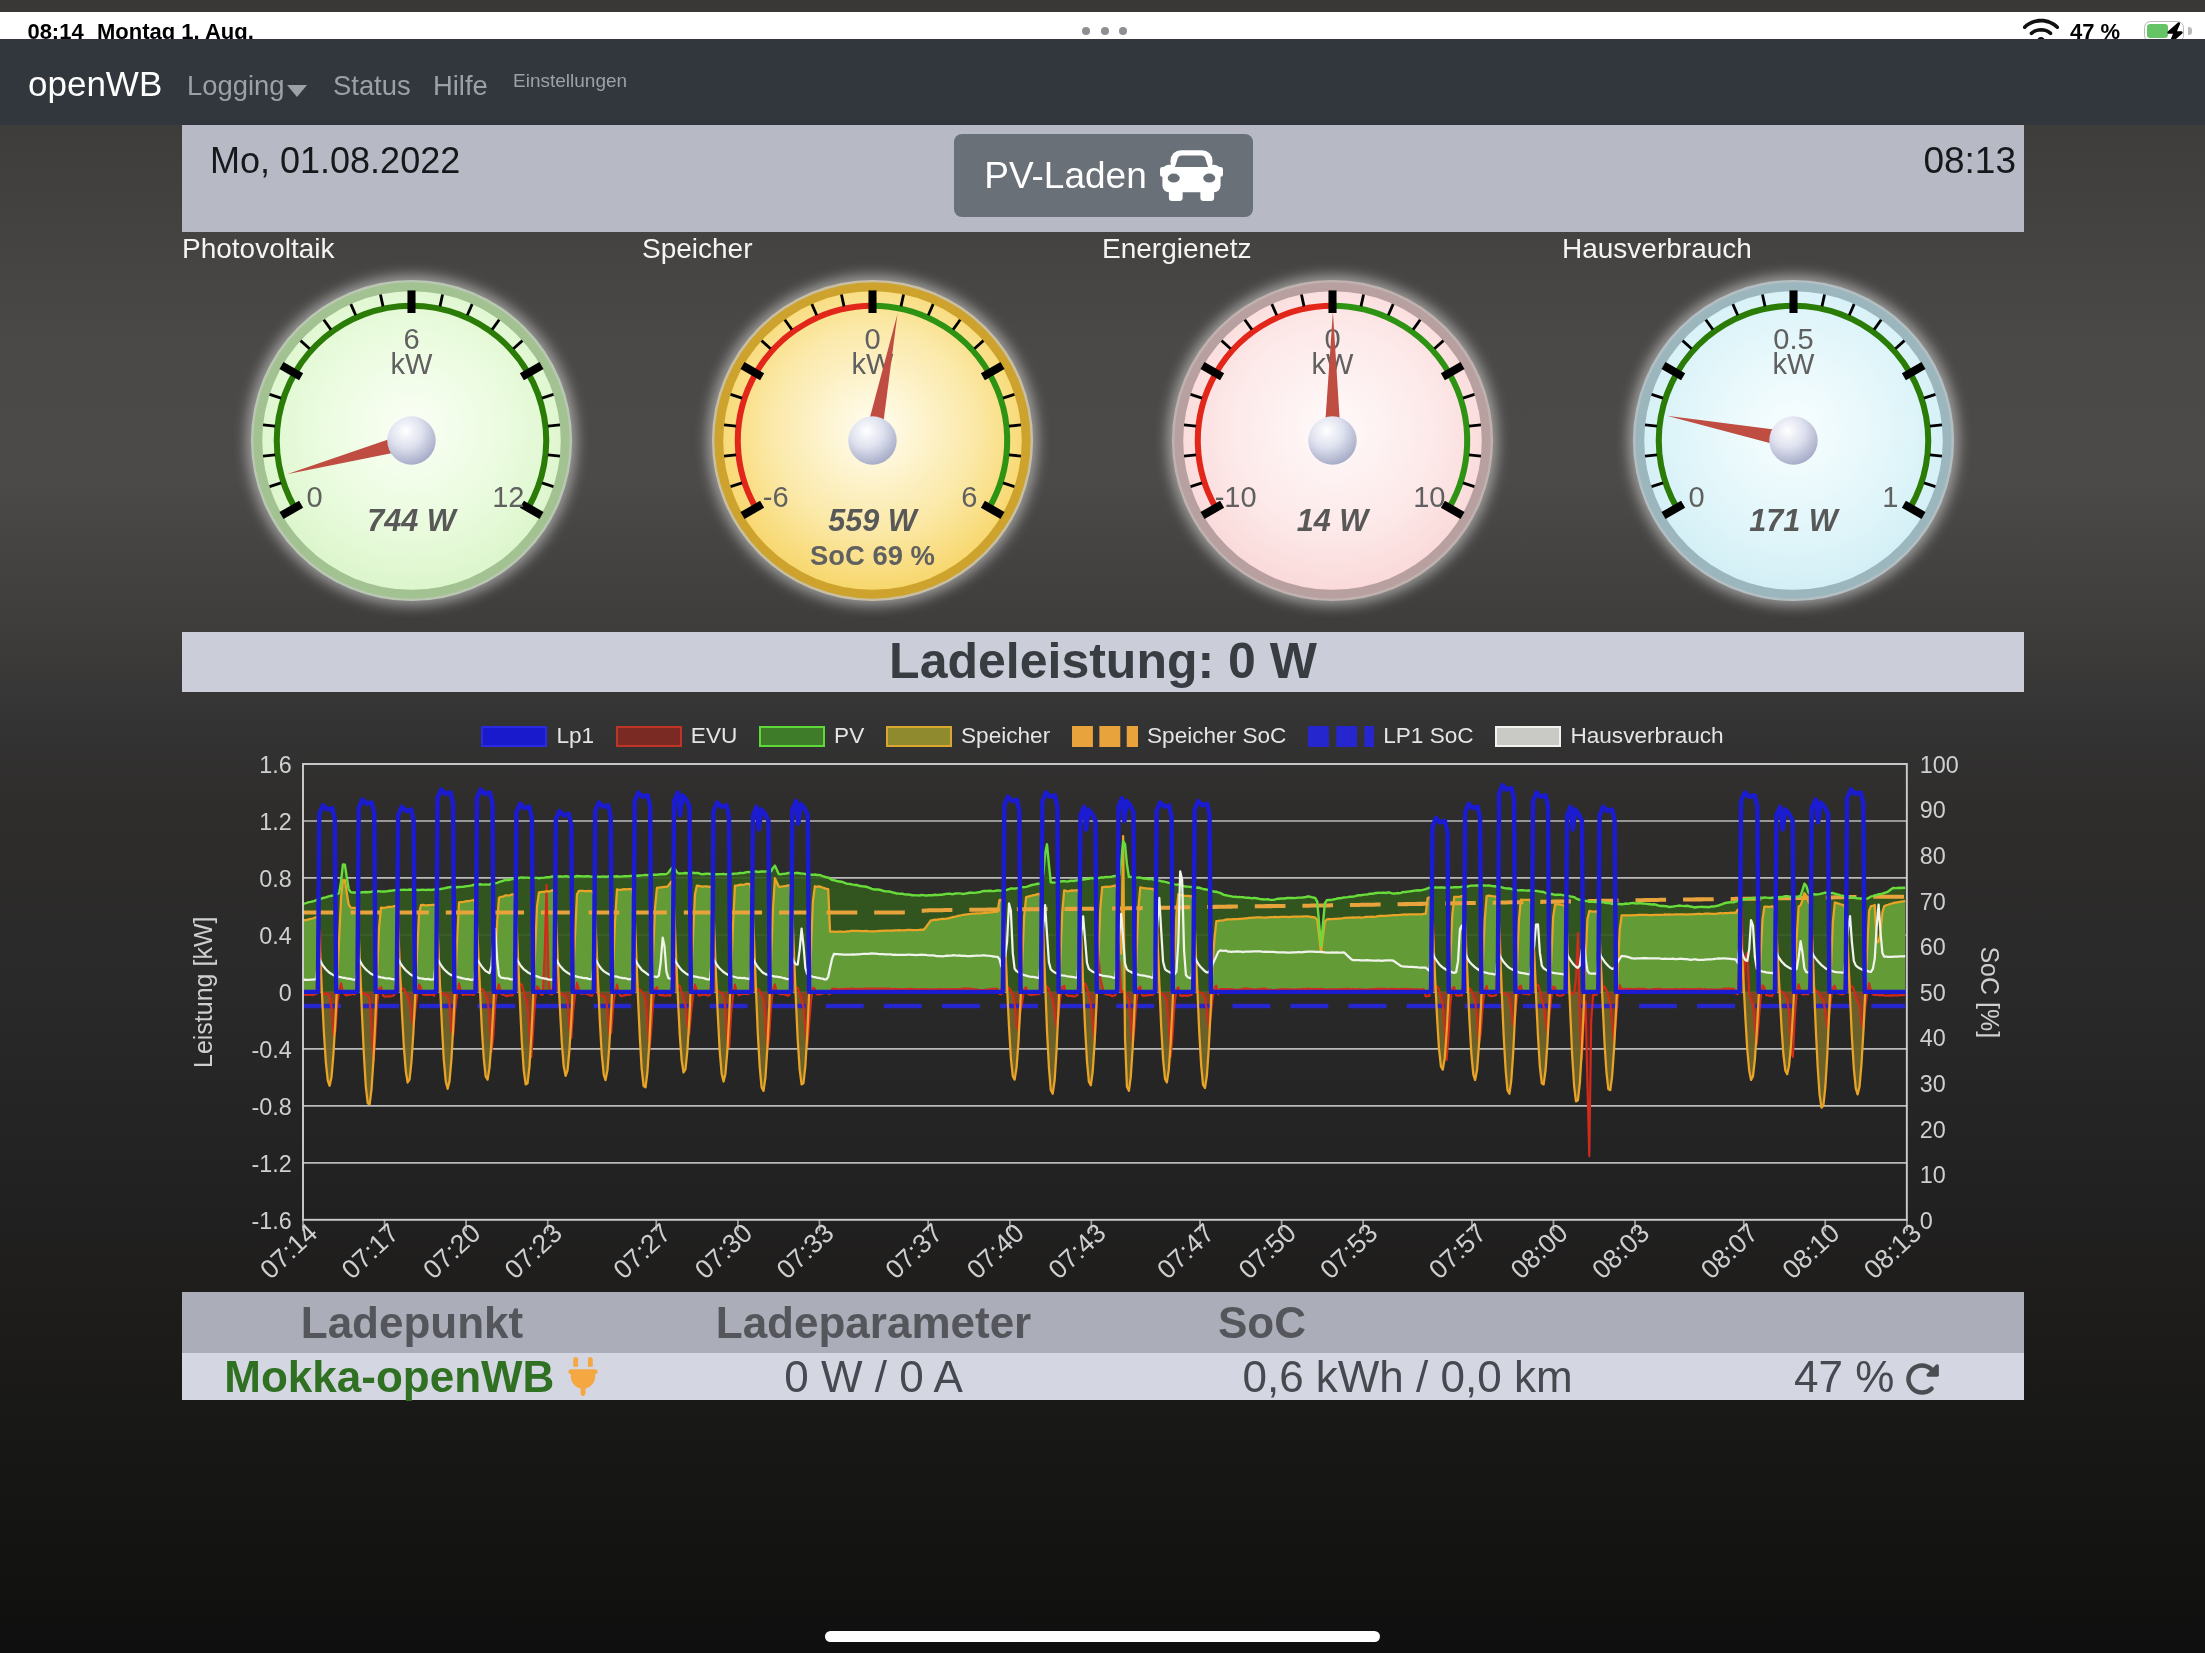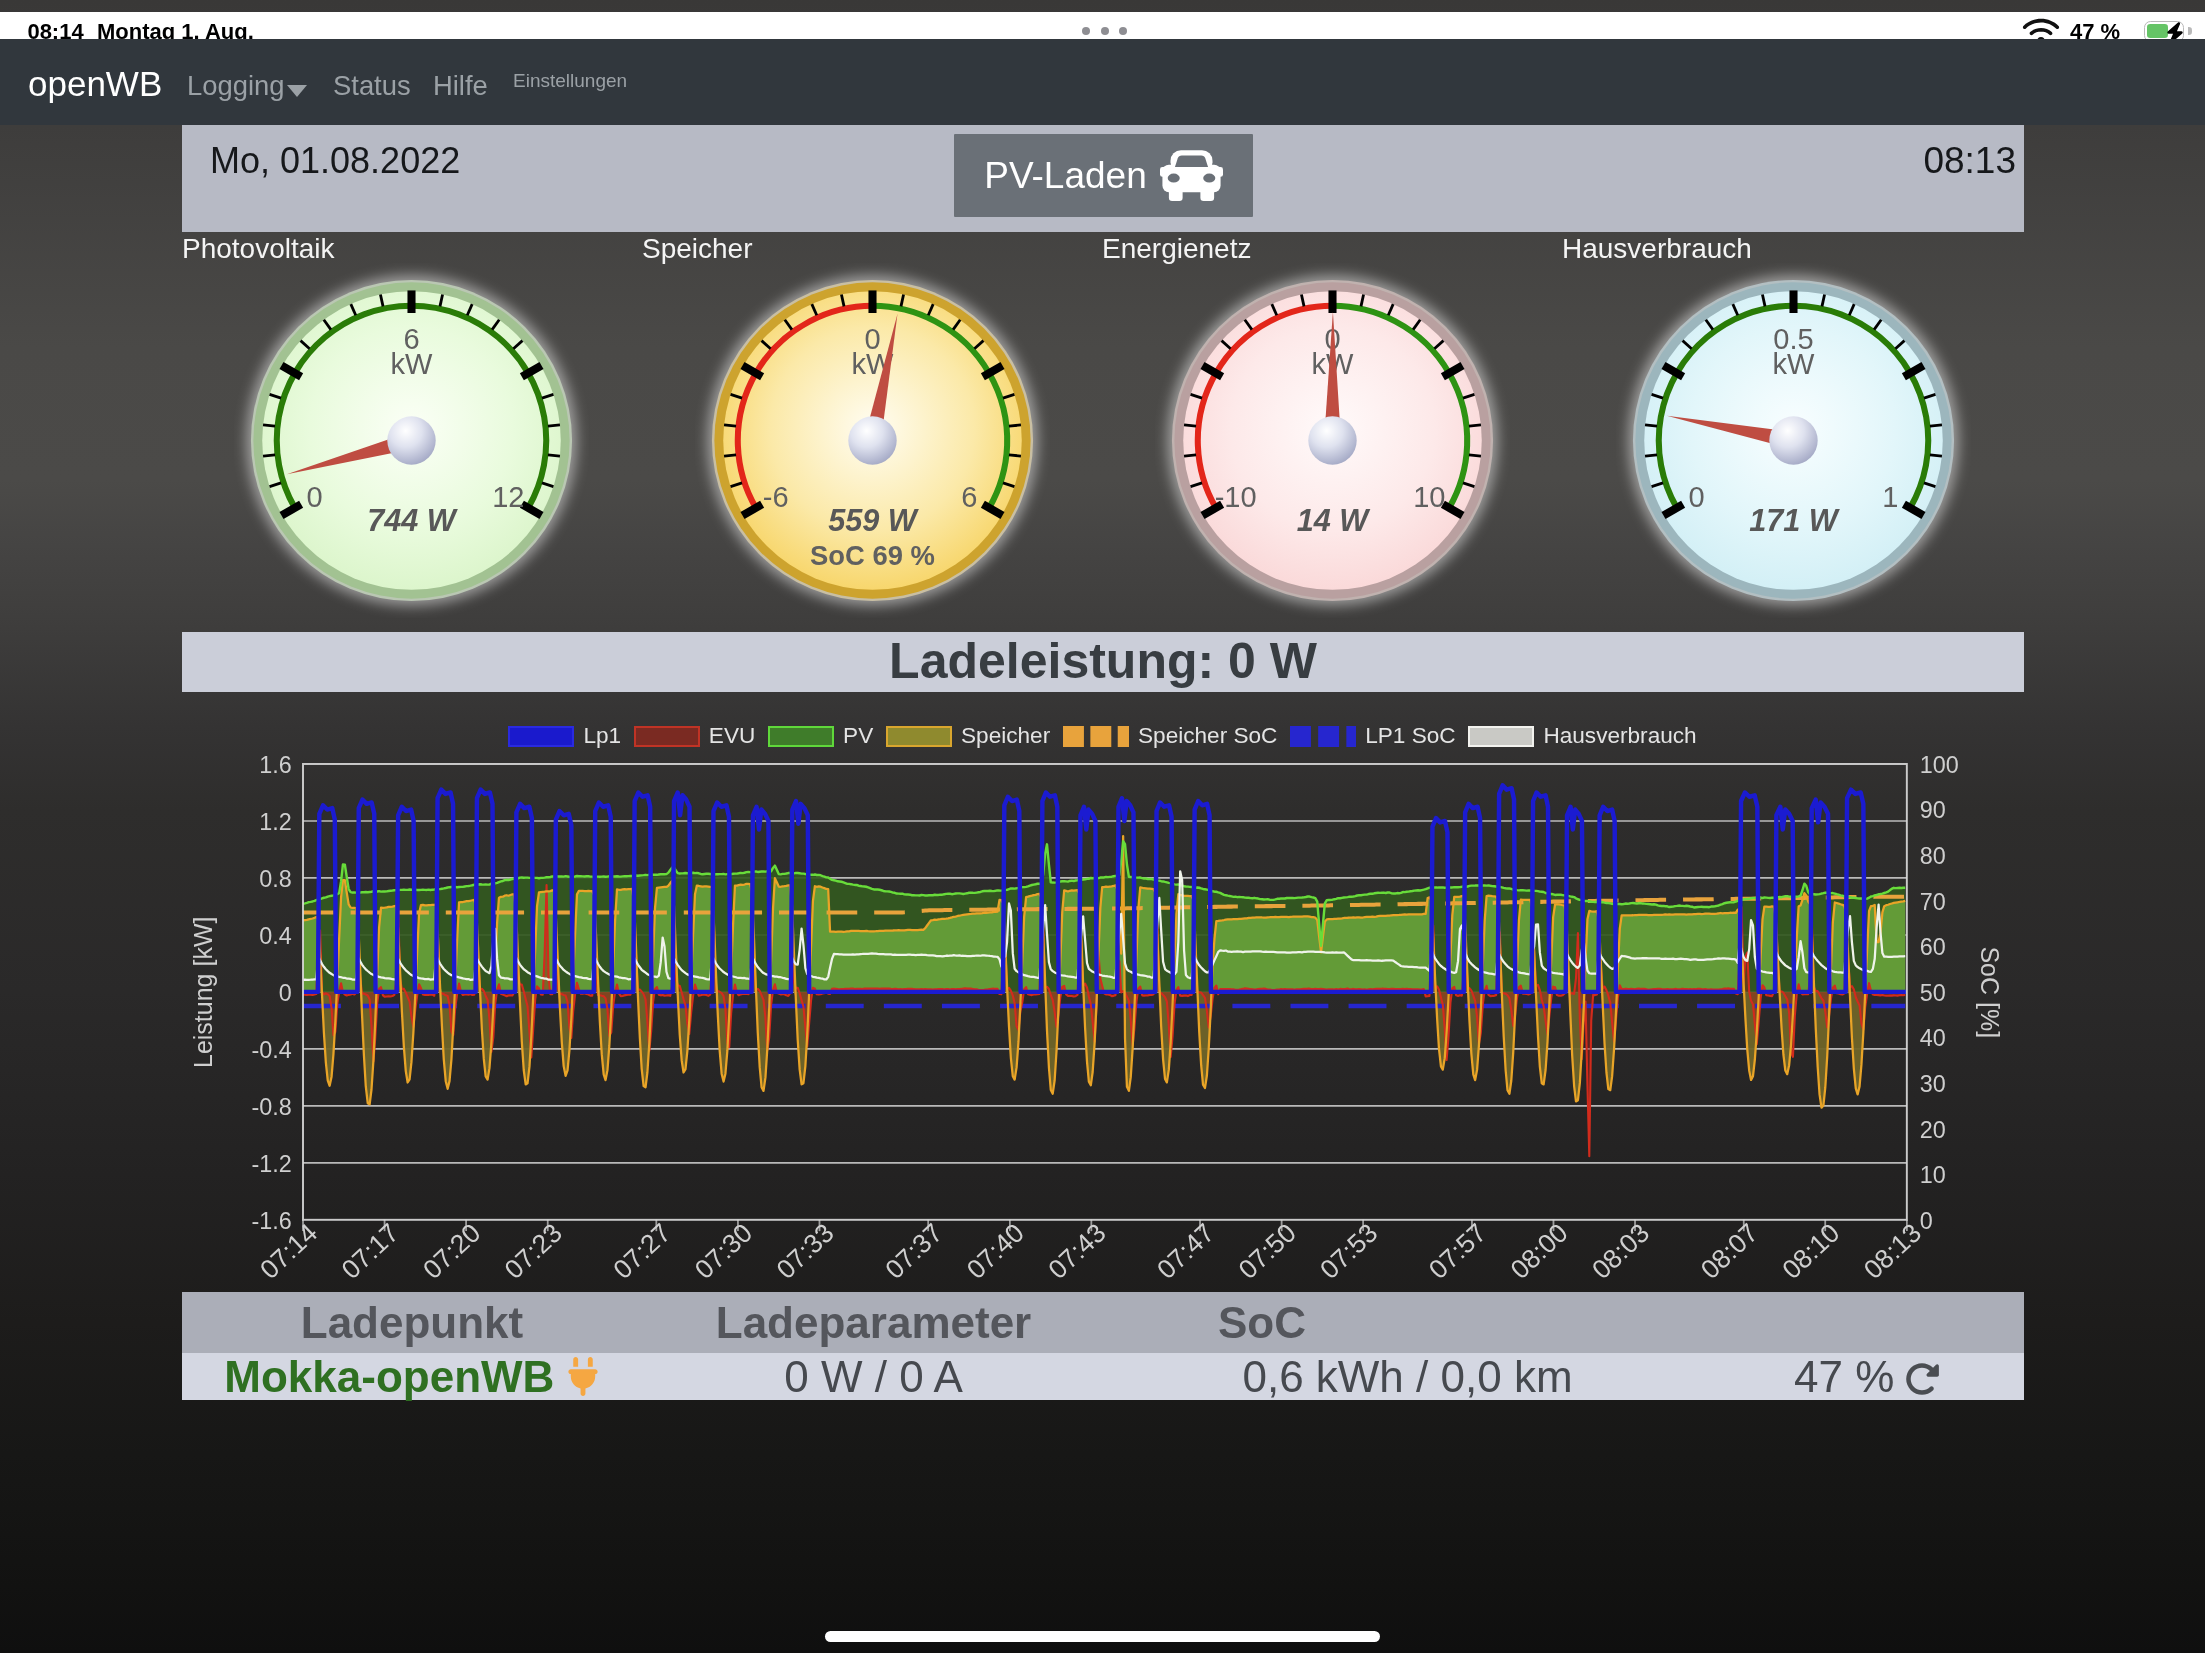--- a/index.html
+++ b/index.html
@@ -1,25 +1,25 @@
 <!DOCTYPE html>
 <html style="font-size:13px"><head><meta charset="utf-8"><style>
 *{margin:0;padding:0;box-sizing:border-box}
 body{font-family:"Liberation Sans",sans-serif;width:2205px;height:1653px;overflow:hidden}
 #page{position:relative;width:2205px;height:1653px;overflow:hidden;
 background:linear-gradient(180deg,#393837 0%,#3c3b3a 5.5%,#3e3d3c 7.6%,#4a4947 21%,#4b4a48 29%,#454443 33%,#3e3d3c 38%,#343333 44%,#2e2d2c 49%,#2a2929 60%,#232222 71%,#1d1c1b 80%,#171716 88%,#121211 96%,#0f0f0f 100%);}
 #statusbar{position:absolute;left:0;top:12px;width:2205px;height:39px;background:#fff;color:#000;font-size:22px;font-weight:700}
 #navbar{position:absolute;left:0;top:39px;width:2205px;height:86px;background:#31373d;color:#fff}
 #datebar{position:absolute;left:182px;top:125px;width:1842px;height:107px;background:#b7bac5;color:#16181b}
-#pvbtn{position:absolute;left:772px;top:9px;width:299px;height:83px;background:#6a7077;border-radius:1px;color:#fff;
+#pvbtn{position:absolute;left:772px;top:9px;width:299px;height:83px;background:#6a7077;border-radius:8px;color:#fff;
 display:flex;align-items:center;justify-content:center;font-size:37px}
 .glabel{position:absolute;top:233px;width:460px;text-align:left;color:#f4f4f4;font-size:28px}
 #ladebar{position:absolute;left:182px;top:632px;width:1842px;height:60px;background:#cbced9;color:#383d42;
 font-size:50px;font-weight:700;text-align:center;line-height:58px}
-#legend{position:absolute;left:0;top:723px;width:2205px;display:flex;justify-content:center;align-items:center;gap:8px}
+#legend{position:absolute;left:0;top:723px;width:2205px;display:flex;justify-content:center;align-items:center;gap:17px}
 #legend .it{display:flex;align-items:center;margin:0 2.4px;color:#e4e4e4;font-size:22.6px}
 #legend .sw{width:66px;height:21px;margin-right:9px}
 #tbl{position:absolute;left:182px;top:1292px;width:1842px;font-size:44px}
 #tbl .hd{display:flex;height:61px;background:#abaeb8;color:#54565c;font-weight:700;align-items:center}
 #tbl .rw{display:flex;height:47px;background:#d4d7e2;color:#46494f;align-items:center}
 #tbl .c1{width:460px;text-align:center}
 #tbl .c2{width:463px;text-align:center}
 #tbl .c3{width:605px;text-align:center}
 #tbl .c4{width:314px;text-align:center}
 #homebar{position:absolute;left:825px;top:1631px;width:555px;height:10.5px;border-radius:5.7px;background:#fff}

